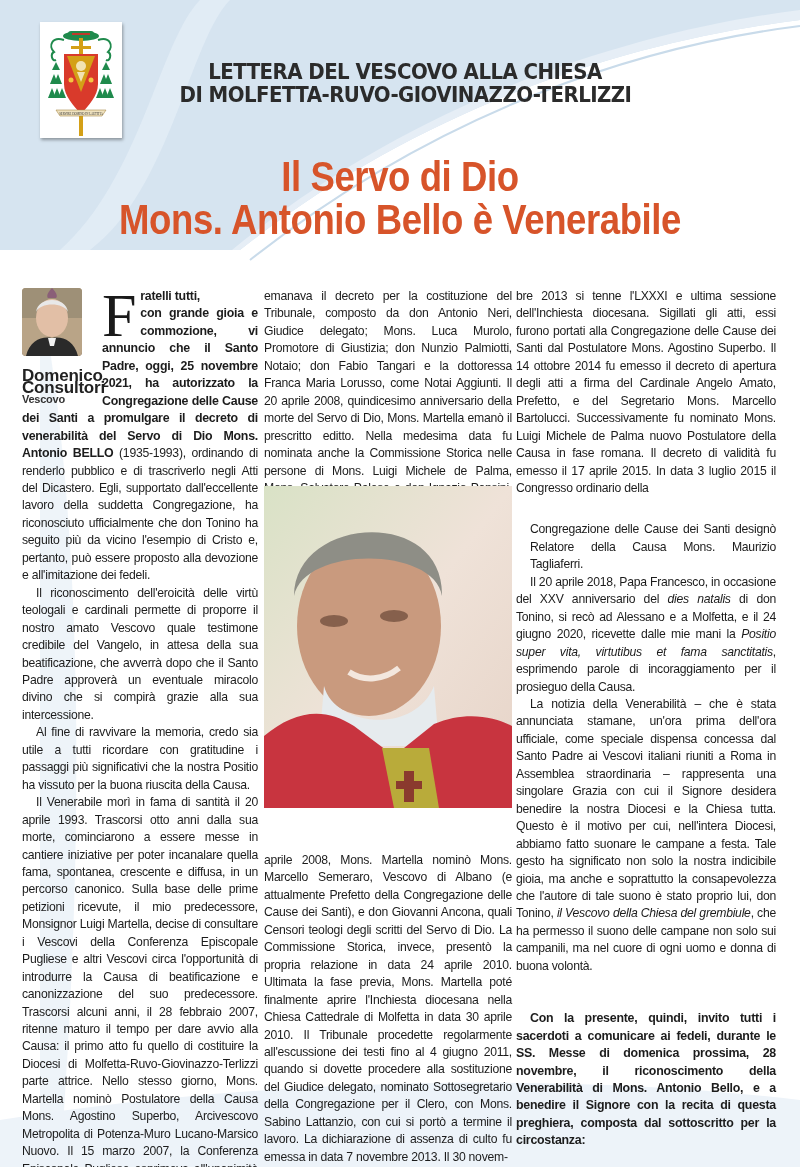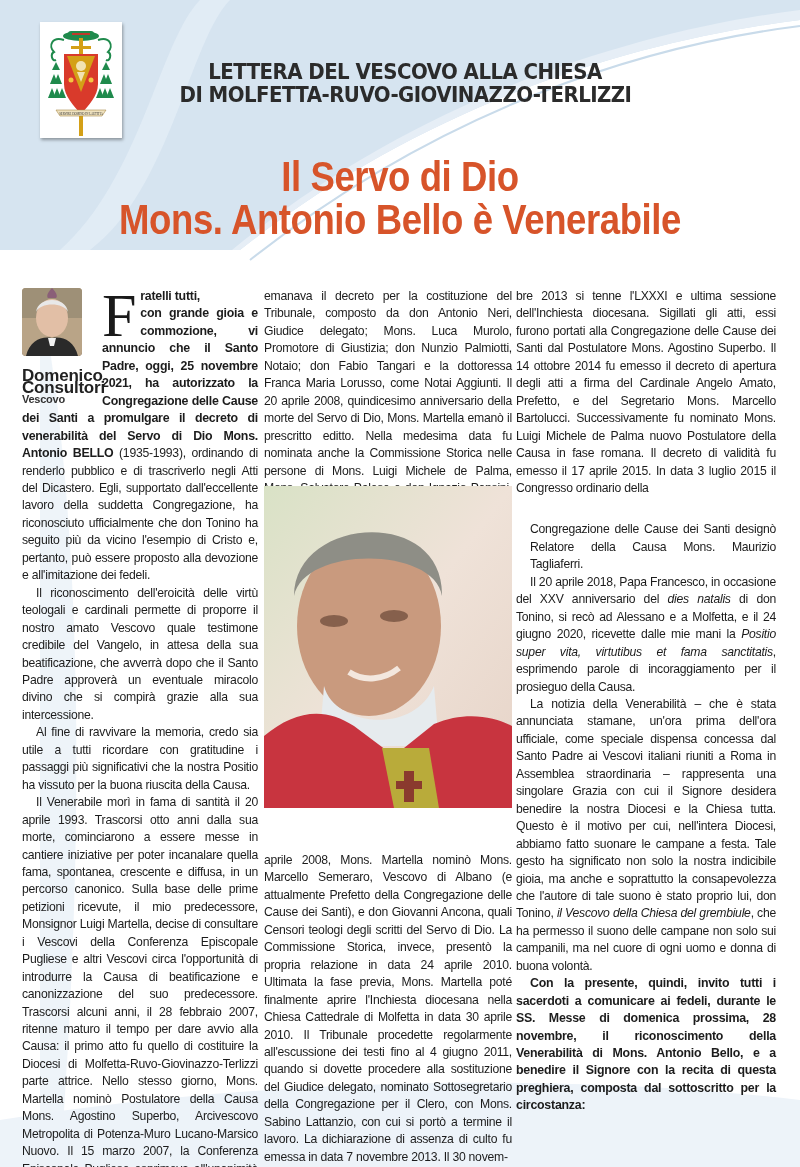--- a/index.html
+++ b/index.html
@@ -76,20 +76,21 @@
   }
   .bishop-caption-name {
     font-size: 17px; line-height: 12px; color: #222; margin-top: 14px;
     font-weight: bold; letter-spacing: -0.2px;
   }
   .bishop-caption-role { font-size: 11px; color: #333; line-height: 11px; font-weight: bold; }
 
   .lead {
     font-weight: bold;
     font-size: 12.4px;
+    margin-top: 35px;
   }
   .dropcap {
     float: left;
     font-family: "Liberation Serif", serif;
     font-size: 62px; line-height: 50px;
     color: #1a1a1a;
     margin: 2px 4px -4px 0;
   }
 
   .portrait {

